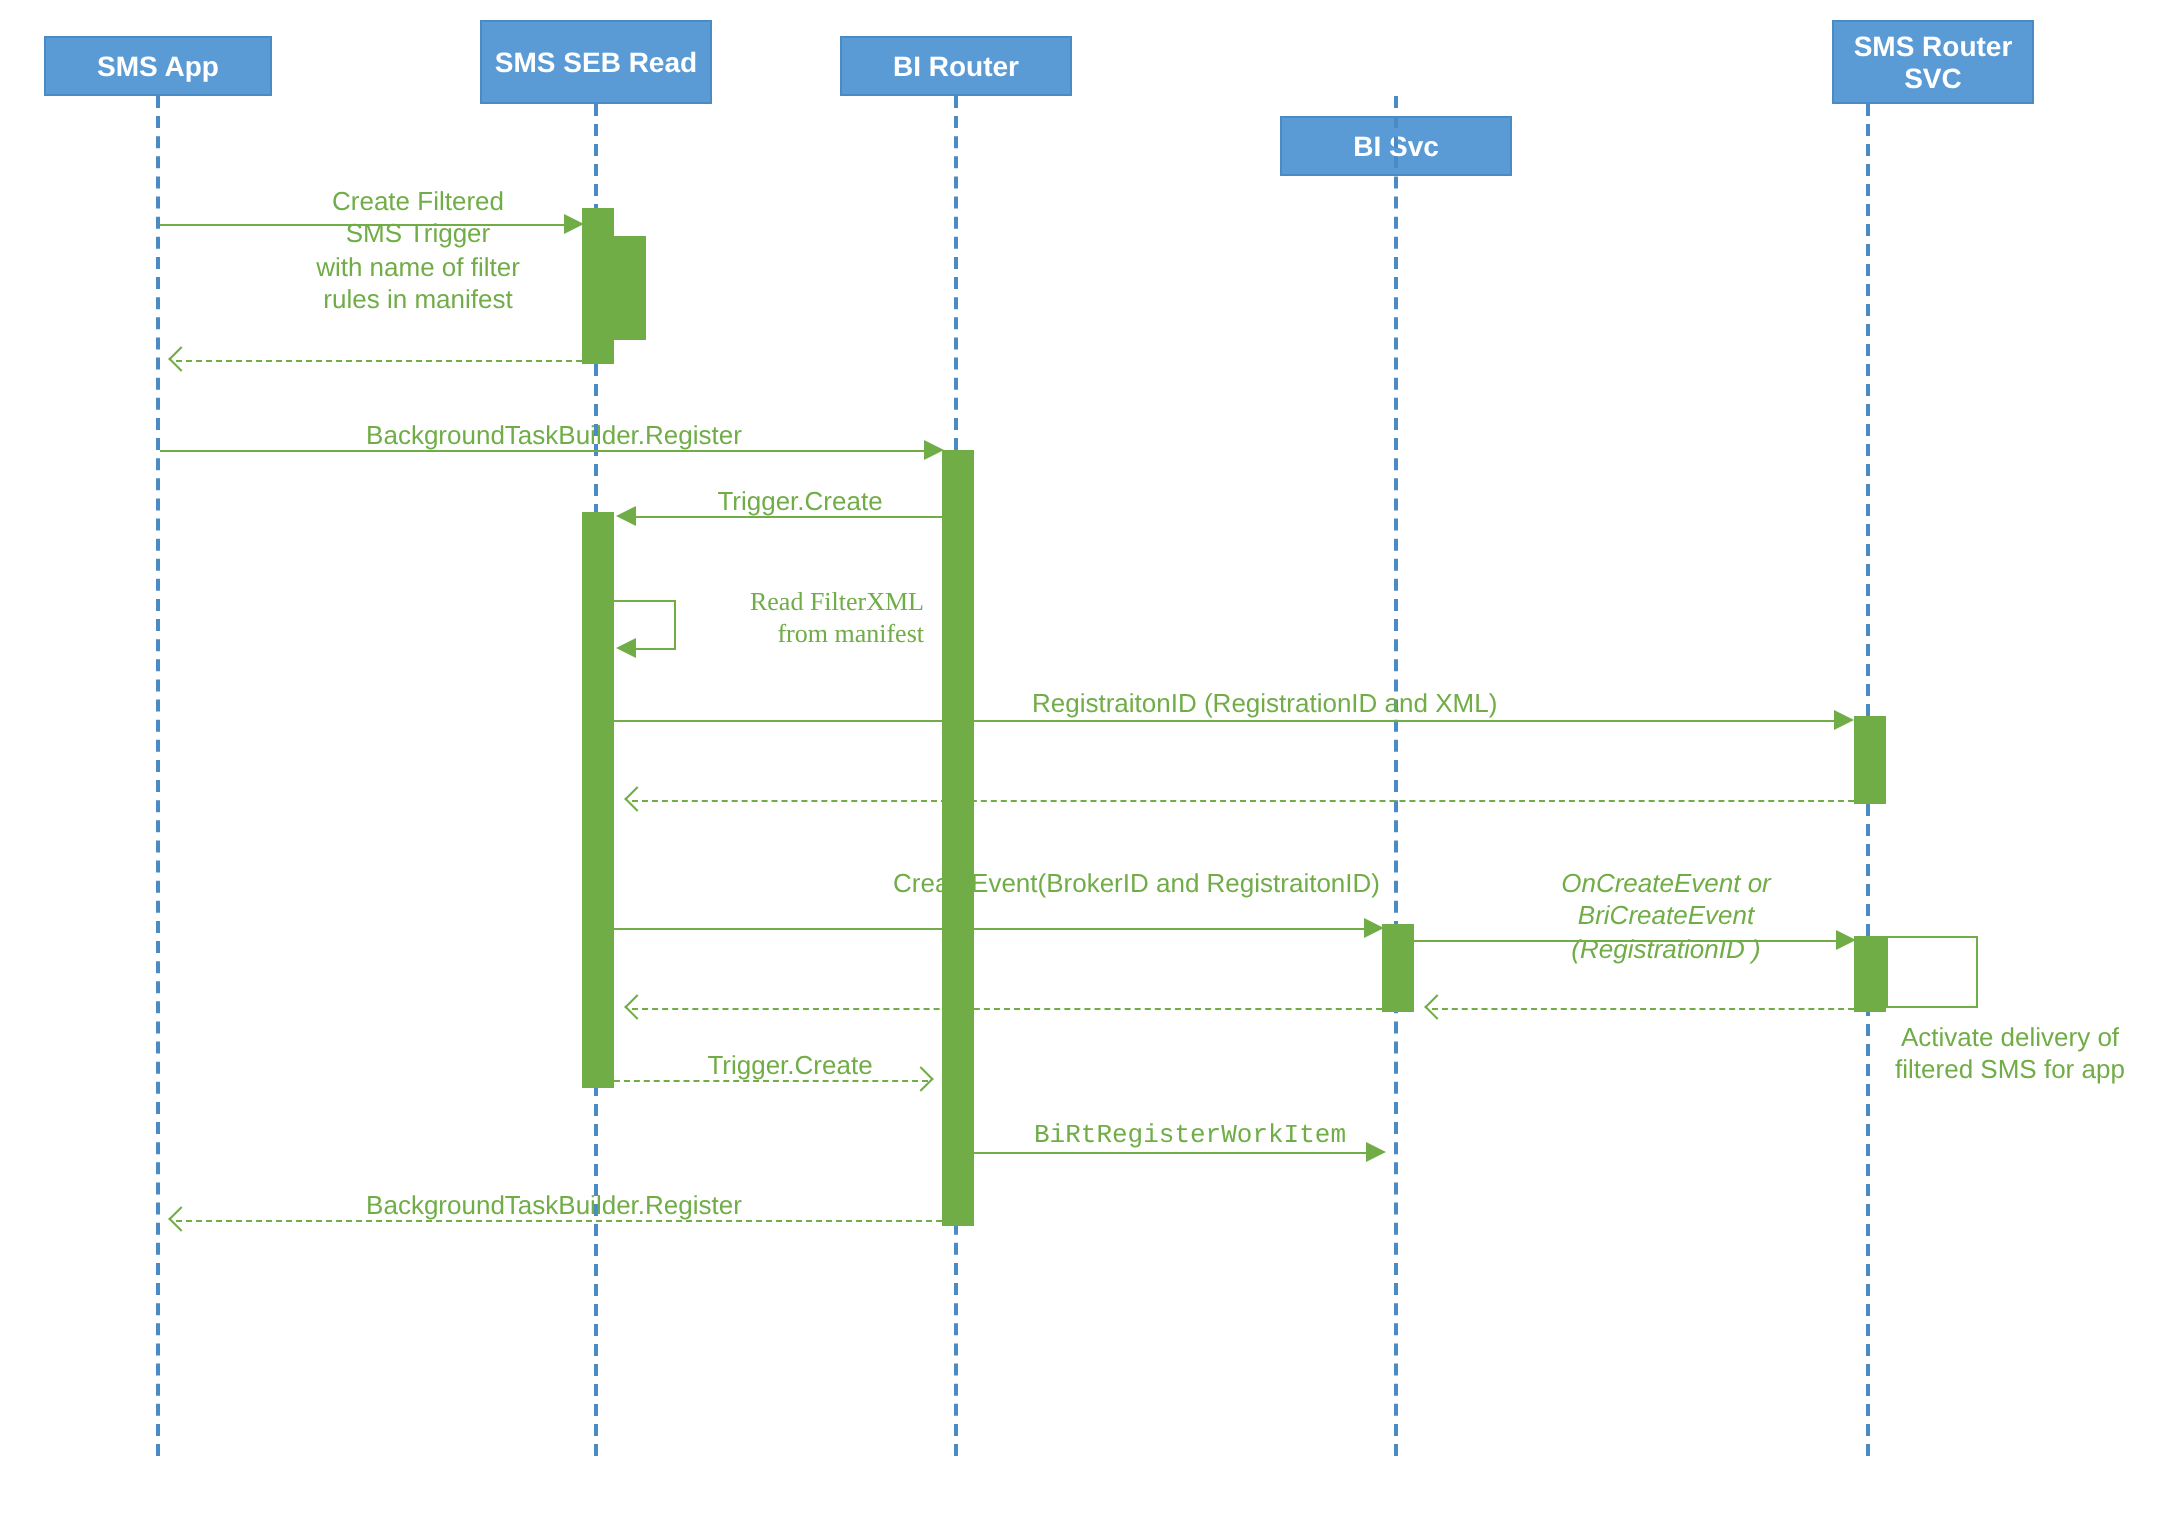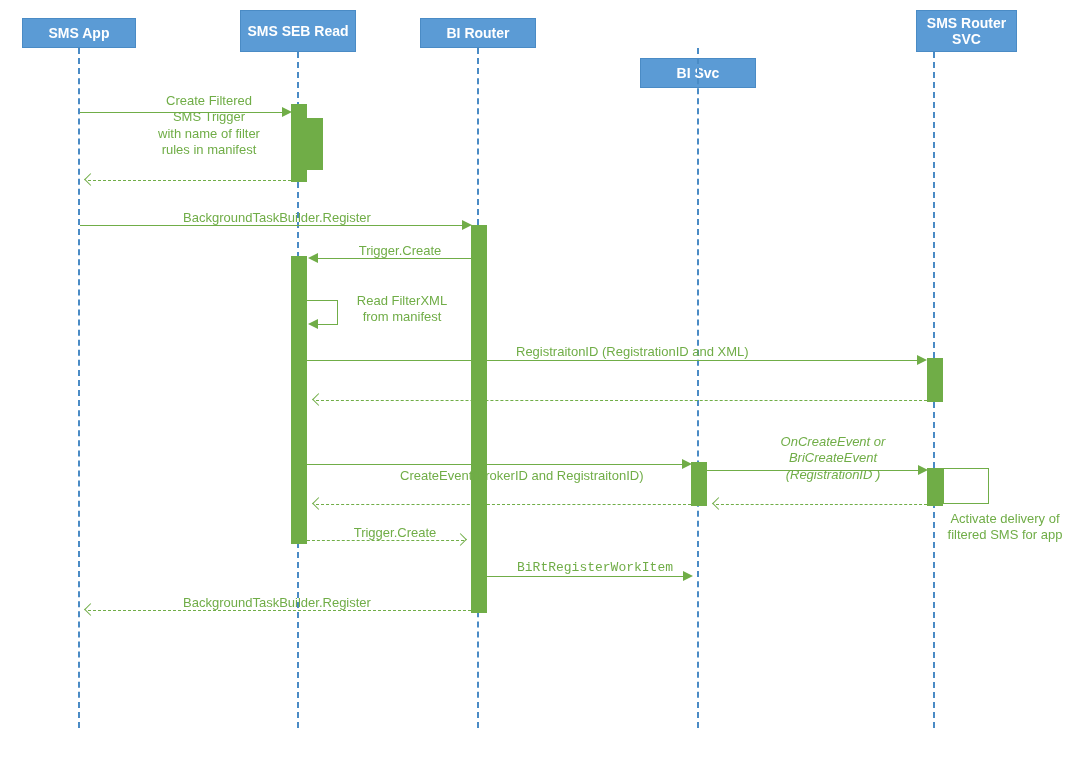--- a/index.html
+++ b/index.html
@@ -133,33 +133,33 @@
 <div class="label" style="left:162px; top:210px; width:230px;">BackgroundTaskBuilder.Register</div>
 
 <div class="msg-line" style="left:316px; top:258px; width:155px;"></div>
 <div class="arrow-solid-left" style="left:308px; top:253px;"></div>
 <div class="label" style="left:345px; top:243px; width:110px;">Trigger.Create</div>
 
 <div class="msg-line" style="left:307px; top:300px; width:30px;"></div>
 <div style="position:absolute; left:337px; top:300px; height:24px; border-left:1.5px solid #70AD47;"></div>
 <div class="msg-line" style="left:316px; top:324px; width:22px;"></div>
 <div class="arrow-solid-left" style="left:308px; top:319px;"></div>
-<div class="label" style="left:342px; top:293px; width:120px; text-align:center; white-space:pre-line;">Read FilterXML
+<div class="label" style="left:342px; top:293px; width:120px; text-align:right; white-space:pre-line;font-family:Liberation Serif, serif;">Read FilterXML
 from manifest</div>
 
 <div class="msg-line" style="left:307px; top:360px; width:612px;"></div>
 <div class="arrow-solid-right" style="left:917px; top:355px;"></div>
 <div class="label" style="left:516px; top:344px; width:320px; text-align:left;">RegistraitonID (RegistrationID and XML)</div>
 
 <div class="msg-line-dashed" style="left:316px; top:400px; width:611px;"></div>
 <div class="arrow-open-left" style="left:314px; top:395px;"></div>
 
 <div class="msg-line" style="left:307px; top:464px; width:377px;"></div>
 <div class="arrow-solid-right" style="left:682px; top:459px;"></div>
-<div class="label" style="left:400px; top:468px; width:290px; text-align:left;">CreateEvent(BrokerID and RegistraitonID)</div>
+<div class="label" style="left:400px; top:434px; width:290px; text-align:right;">CreateEvent(BrokerID and RegistraitonID)</div>
 
 <div class="msg-line-dashed" style="left:316px; top:504px; width:375px;"></div>
 <div class="arrow-open-left" style="left:314px; top:499px;"></div>
 
 <div class="msg-line" style="left:707px; top:470px; width:213px;"></div>
 <div class="arrow-solid-right" style="left:918px; top:465px;"></div>
 <div class="label" style="left:758px; top:434px; width:150px; white-space:pre-line;font-style:italic;">OnCreateEvent or
 BriCreateEvent
 (RegistrationID )</div>
 

